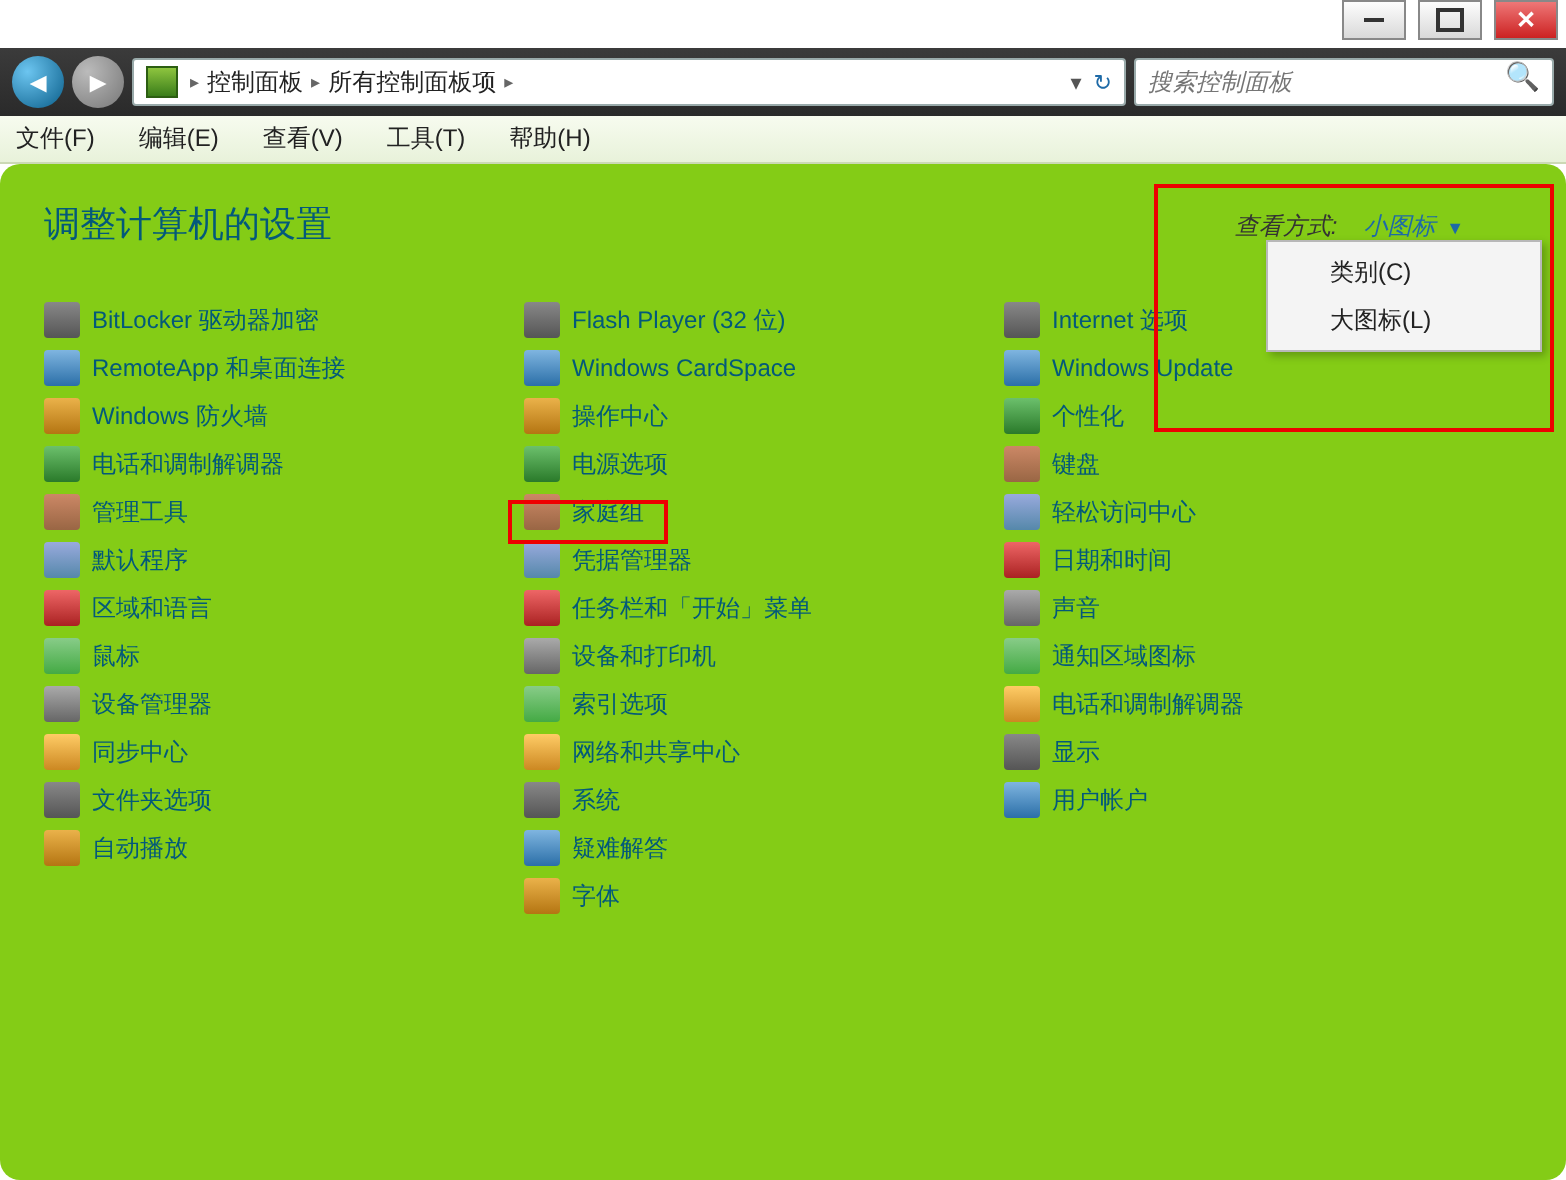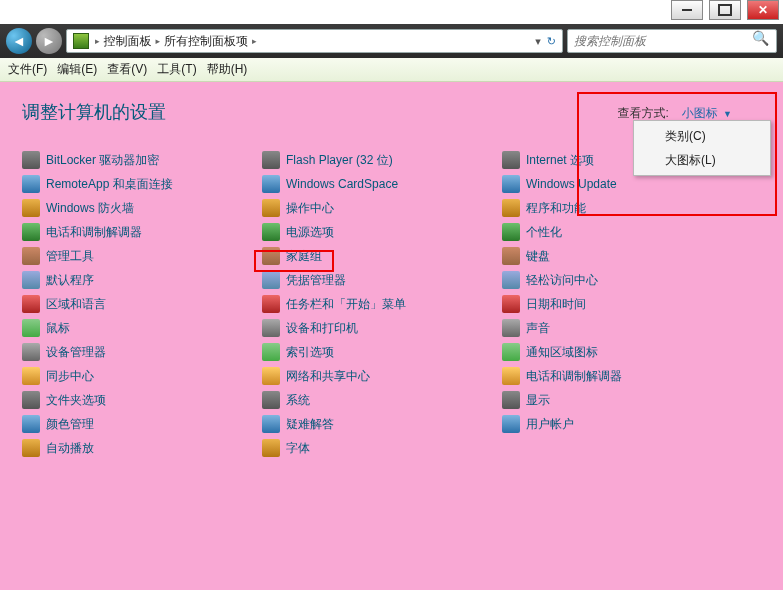--- a/index.html
+++ b/index.html
@@ -20,28 +20,28 @@
 .addr-wrap { flex:1; display:flex; align-items:center; background:#fff; border:1px solid #9aa; height:24px; border-radius:2px; padding:0 6px; gap:6px; }
 .addr-icon { width:16px; height:16px; display:inline-block; background:linear-gradient(#8ec53f,#3a7d1a); border:1px solid #2c5e12; }
 .crumb { font-size:12px; color:#222; display:flex; align-items:center; gap:4px; }
 .crumb .sep { color:#666; font-size:9px; }
 .addr-right { margin-left:auto; display:flex; gap:6px; color:#555; font-size:11px; }
 .searchbox { width:210px; height:24px; background:#fff; border:1px solid #9aa; border-radius:2px; display:flex; padding:0 6px; }
 .searchbox input { border:0; outline:0; flex:1; font-size:12px; color:#888; font-style:italic; }
 .search-icon { color:#1e6aa7; font-size:14px; }
 
 
-.menubar { position:absolute; top:58px; left:0; right:0; height:24px; background:linear-gradient(#f7fbef,#e8f2da); border-bottom:1px solid #cbd9b5; display:flex; align-items:center; padding:0 8px; gap:10px; font-size:12px; color:#222; }
-
-
-.content { position:absolute; top:82px; left:0; right:0; bottom:0; background:#f9a8d4; padding:18px 22px 0 22px; }
+.menubar { position:absolute; top:58px; left:0; right:0; height:24px; background:linear-gradient(#f7fbef,#e8f2da); border-bottom:1px solid #cbd9b5; display:flex; align-items:center; padding:0 8px; gap:22px; font-size:12px; color:#222; }
+
+
+.content { position:absolute; top:82px; left:0; right:0; bottom:0; background:#84cc16; padding:18px 22px 0 22px;border-radius:10px; }
 .heading { font-size:18px; color:#03597a; font-weight:normal; margin-bottom:24px; }
 
 
-.view-sel { position:absolute; top:102px; right:44px; font-size:12px; color:#333; display:flex; align-items:center; gap:6px; }
+.view-sel { position:absolute; top:102px; right:44px; font-size:12px; color:#333; display:flex; align-items:center; gap:6px;font-style:italic; }
 .view-sel .link { color:#1e6aa7; cursor:pointer; padding:2px 6px; border:1px solid transparent; }
 .view-sel .arrow { color:#1e6aa7; font-size:9px; margin-left:2px; }
 
 
 .dropdown { position:absolute; top:120px; right:12px; width:138px; background:#f4f4f4; border:1px solid #b8b8b8; box-shadow:2px 2px 4px rgba(0,0,0,.25); padding:3px; font-size:12px; z-index:10; }
 .dropdown .item { padding:5px 10px 5px 28px; position:relative; color:#222; }
 .dropdown .item.selected::before { content:""; position:absolute; left:8px; top:8px; width:8px; height:8px; border-radius:50%; background:#333; box-shadow:0 0 0 2px #fff,0 0 0 3px #888; }
 
 
 .redbox1 { position:absolute; top:92px; right:6px; width:200px; height:124px; border:2px solid #e00; pointer-events:none; z-index:20; }
@@ -148,24 +148,20 @@
         </div>
         <div class="item">
           <span class="ic ic9"></span>
           <span class="lbl">同步中心</span>
         </div>
         <div class="item">
           <span class="ic ic0"></span>
           <span class="lbl">文件夹选项</span>
         </div>
         <div class="item">
-          <span class="ic ic1"></span>
-          <span class="lbl">颜色管理</span>
-        </div>
-        <div class="item">
           <span class="ic ic2"></span>
           <span class="lbl">自动播放</span>
         </div>
       </div>
     <div class="col">
         <div class="item">
           <span class="ic ic0"></span>
           <span class="lbl">Flash Player (32 位)</span>
         </div>
         <div class="item">
@@ -218,24 +214,20 @@
         </div>
       </div>
     <div class="col">
         <div class="item">
           <span class="ic ic0"></span>
           <span class="lbl">Internet 选项</span>
         </div>
         <div class="item">
           <span class="ic ic1"></span>
           <span class="lbl">Windows Update</span>
-        </div>
-        <div class="item">
-          <span class="ic ic2"></span>
-          <span class="lbl">程序和功能</span>
         </div>
         <div class="item">
           <span class="ic ic3"></span>
           <span class="lbl">个性化</span>
         </div>
         <div class="item">
           <span class="ic ic4"></span>
           <span class="lbl">键盘</span>
         </div>
         <div class="item">

